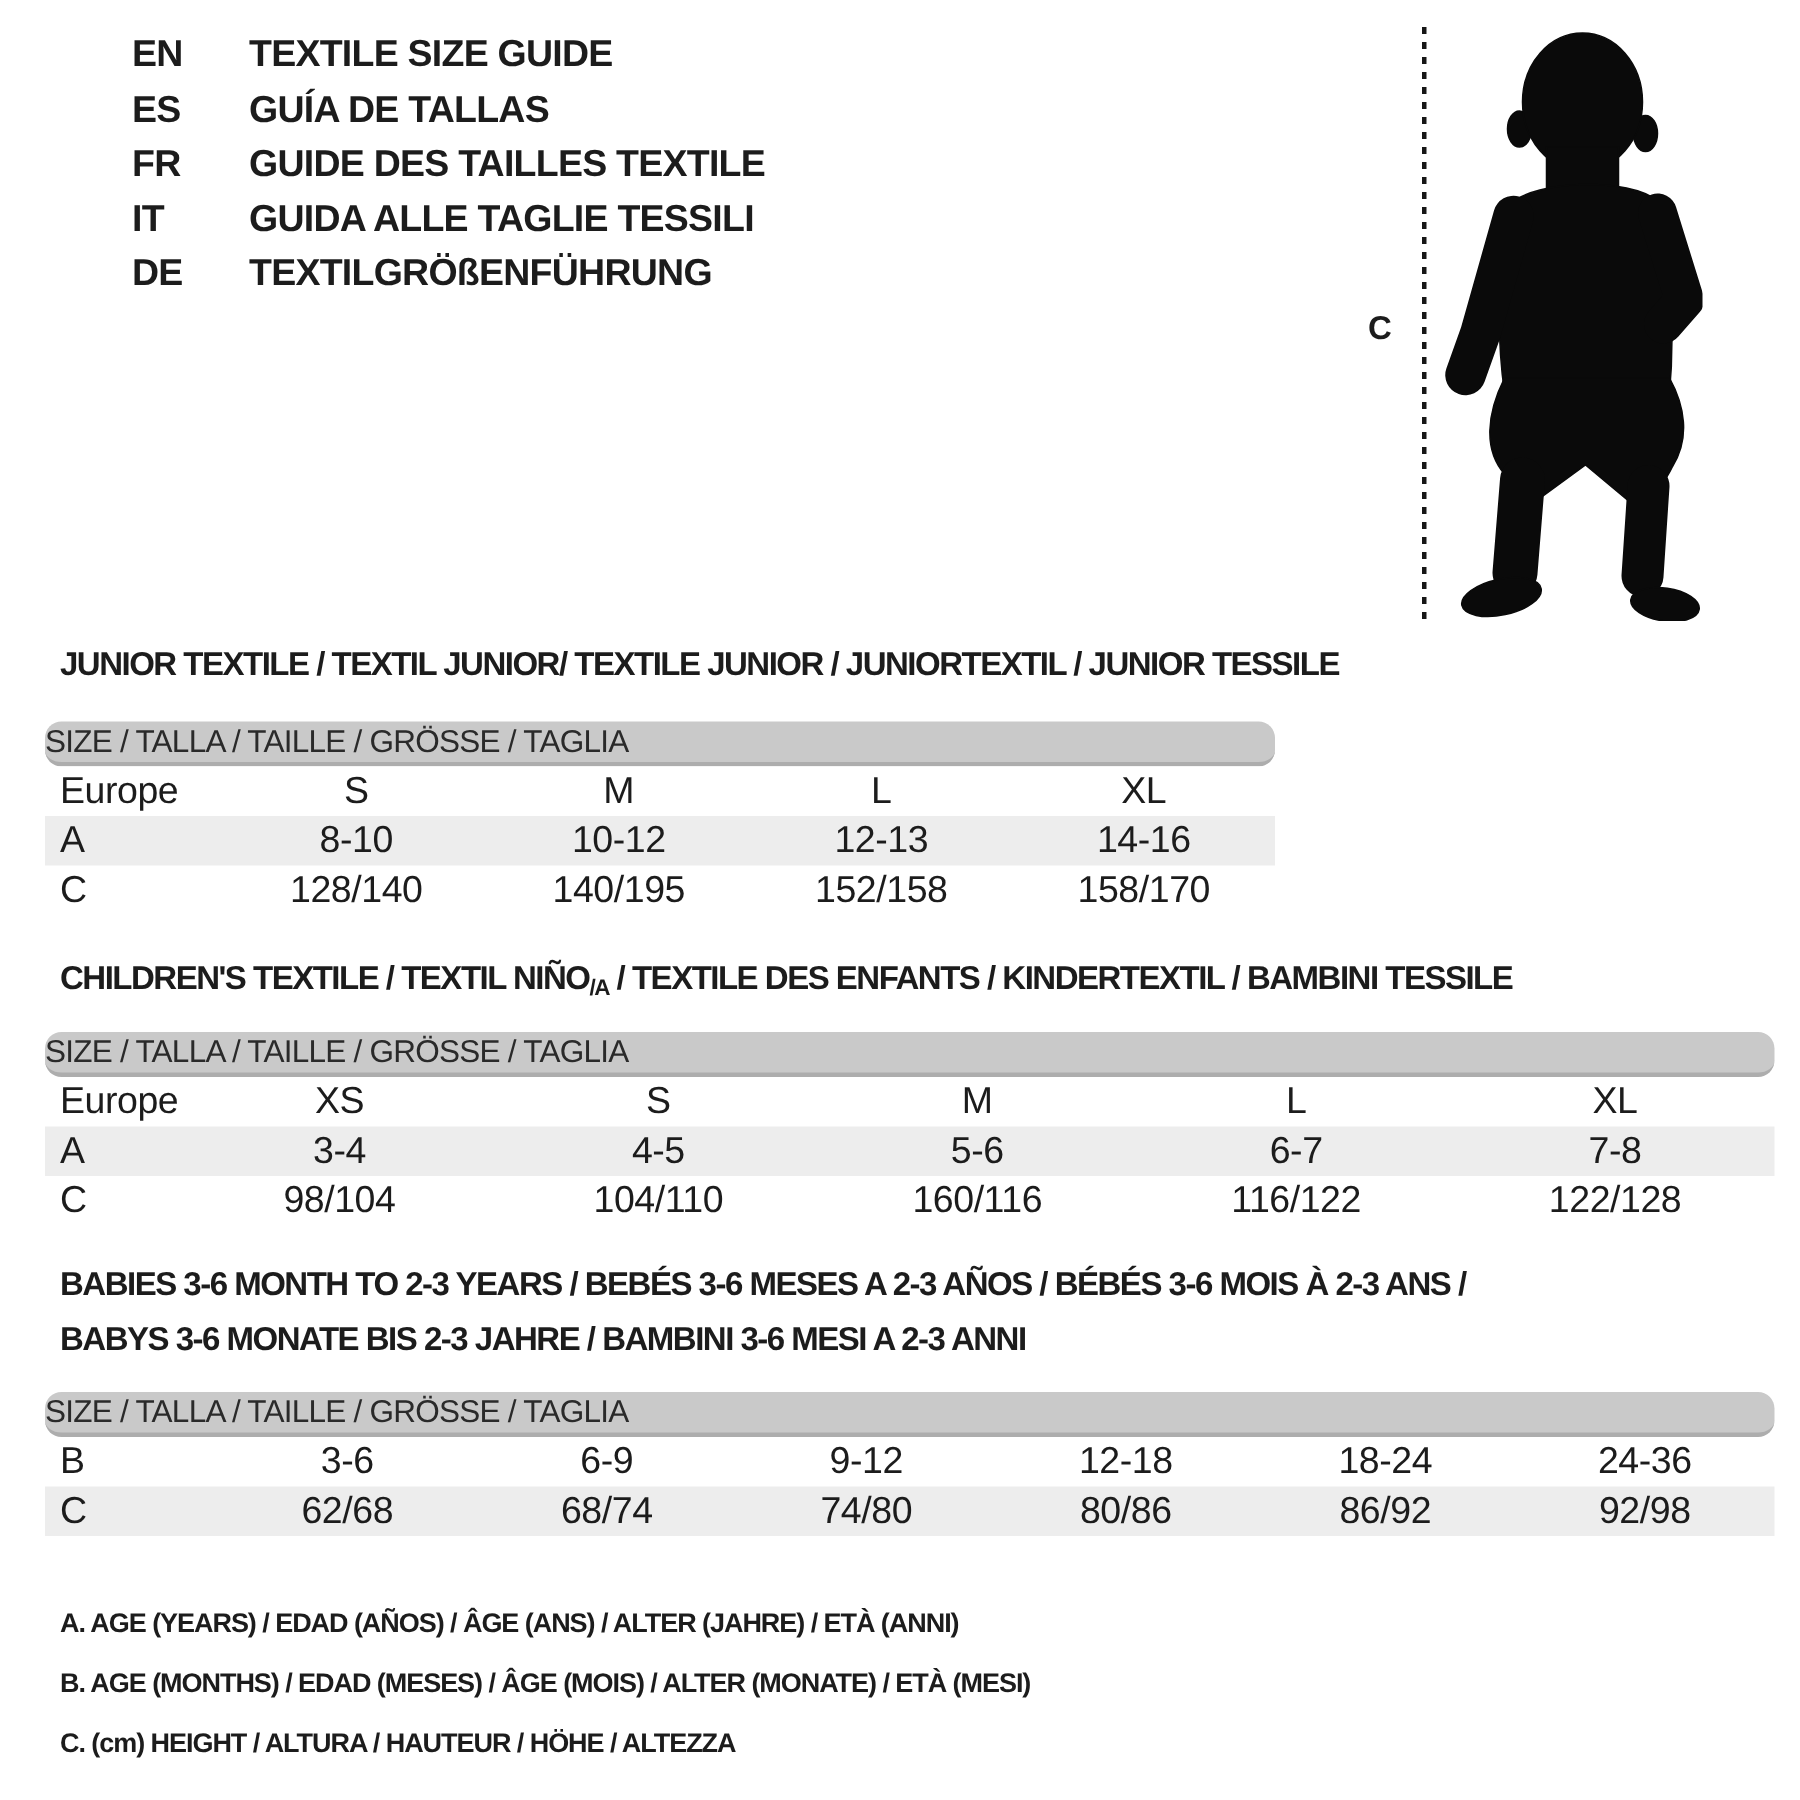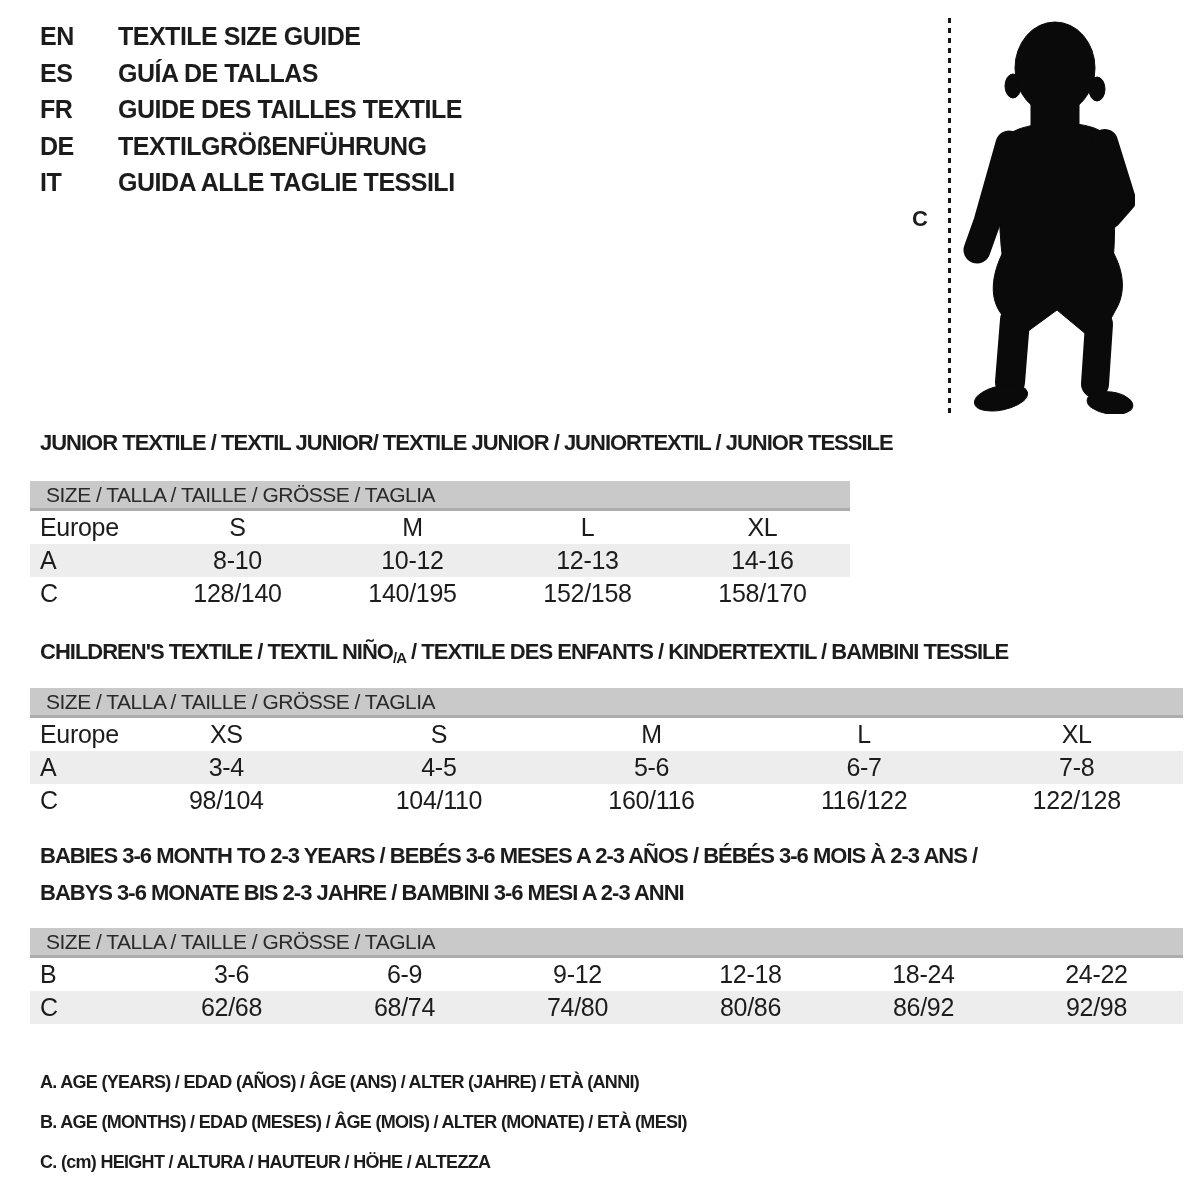--- a/index.html
+++ b/index.html
@@ -8,21 +8,21 @@
     position:relative;
     font-family:"Liberation Sans", sans-serif;
     color:#1c1c1c;
     overflow:hidden;
   }
 
   
   .lang-block { position:absolute; left:40px; top:18px; }
   .lang-row { display:flex; line-height:36.5px; }
   .lang-code {
-    width:78px; font-weight:bold; font-size:25px; letter-spacing:-0.5px;
+    width:78px; font-weight:bold; font-size:25px; letter-spacing:-0.5px;margin-left:48px;
   }
   .lang-label {
     font-weight:bold; font-size:25px; letter-spacing:-0.5px; white-space:nowrap;
   }
 
   
   .figure { position:absolute; left:900px; top:0; width:300px; height:432px; }
   .dash-line {
     position:absolute; left:48px; top:18px; width:3px; height:397px;
     background:repeating-linear-gradient(to bottom,#161616 0 5px,transparent 5px 10px);
@@ -36,22 +36,23 @@
   
   .section { position:absolute; }
   .section-title {
     margin-left:10px; font-weight:bold; font-size:22px; letter-spacing:-1px;
     white-space:nowrap; height:26px; line-height:26px;
   }
   .section-title .subA { font-size:15px; vertical-align:-4px; }
   .size-bar {
     height:30px; line-height:28px;
     background:#c9c9c9; border-bottom:3px solid #adadad;
-    padding-left:16px; font-size:21px; letter-spacing:-0.5px; color:#2a2a2a;
+    padding-left:0; font-size:21px; letter-spacing:-0.5px; color:#2a2a2a;
     white-space:nowrap;
+    border-radius:11px;
   }
   .trow { display:grid; height:33px; line-height:33px; font-size:25px; letter-spacing:-0.3px; }
   .trow.shaded { background:#ededed; }
   .trow .tlabel { padding-left:10px; text-align:left; }
   .trow .tcell { text-align:center; }
 
   .section-junior { left:30px; top:430px; width:820px; }
   .section-junior .size-bar { margin-top:25px; }
   .section-junior .trow { grid-template-columns:120px repeat(4,1fr); }
 
@@ -83,26 +84,26 @@
     </div>
     <div class="lang-row">
       <span class="lang-code">ES</span>
       <span class="lang-label">GUÍA DE TALLAS</span>
     </div>
     <div class="lang-row">
       <span class="lang-code">FR</span>
       <span class="lang-label">GUIDE DES TAILLES TEXTILE</span>
     </div>
     <div class="lang-row">
+      <span class="lang-code">IT</span>
+      <span class="lang-label">GUIDA ALLE TAGLIE TESSILI</span>
+    </div>
+    <div class="lang-row">
       <span class="lang-code">DE</span>
       <span class="lang-label">TEXTILGRÖßENFÜHRUNG</span>
-    </div>
-    <div class="lang-row">
-      <span class="lang-code">IT</span>
-      <span class="lang-label">GUIDA ALLE TAGLIE TESSILI</span>
     </div>
   </div>
 
   <div class="figure">
     <div class="measure-label">C</div>
     <div class="dash-line"></div>
     <svg class="toddler-svg" viewBox="0 0 172 400" xmlns="http://www.w3.org/2000/svg">
       <g fill="#0a0a0a" stroke="#0a0a0a">
         <ellipse cx="50" cy="72" rx="8" ry="12"></ellipse>
         <ellipse cx="134" cy="75" rx="8" ry="12"></ellipse>
@@ -187,21 +188,21 @@
     <div class="size-bar">
       <span>SIZE / TALLA / TAILLE / GRÖSSE / TAGLIA</span>
     </div>
     <div class="trow">
       <span class="tlabel">B</span>
       <span class="tcell">3-6</span>
       <span class="tcell">6-9</span>
       <span class="tcell">9-12</span>
       <span class="tcell">12-18</span>
       <span class="tcell">18-24</span>
-      <span class="tcell">24-22</span>
+      <span class="tcell">24-36</span>
     </div>
     <div class="trow shaded">
       <span class="tlabel">C</span>
       <span class="tcell">62/68</span>
       <span class="tcell">68/74</span>
       <span class="tcell">74/80</span>
       <span class="tcell">80/86</span>
       <span class="tcell">86/92</span>
       <span class="tcell">92/98</span>
     </div>

